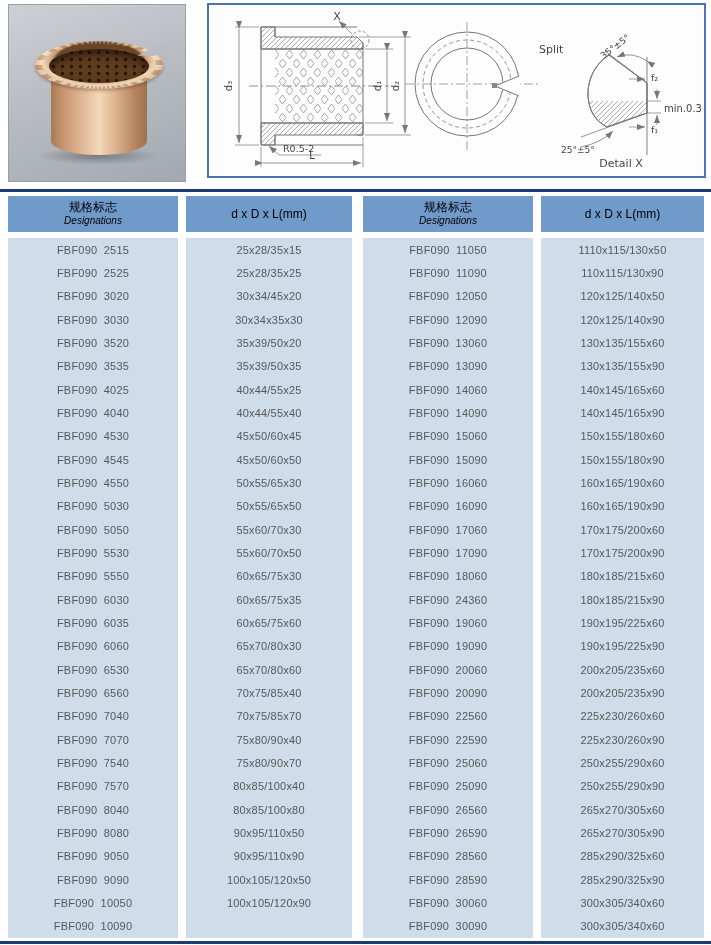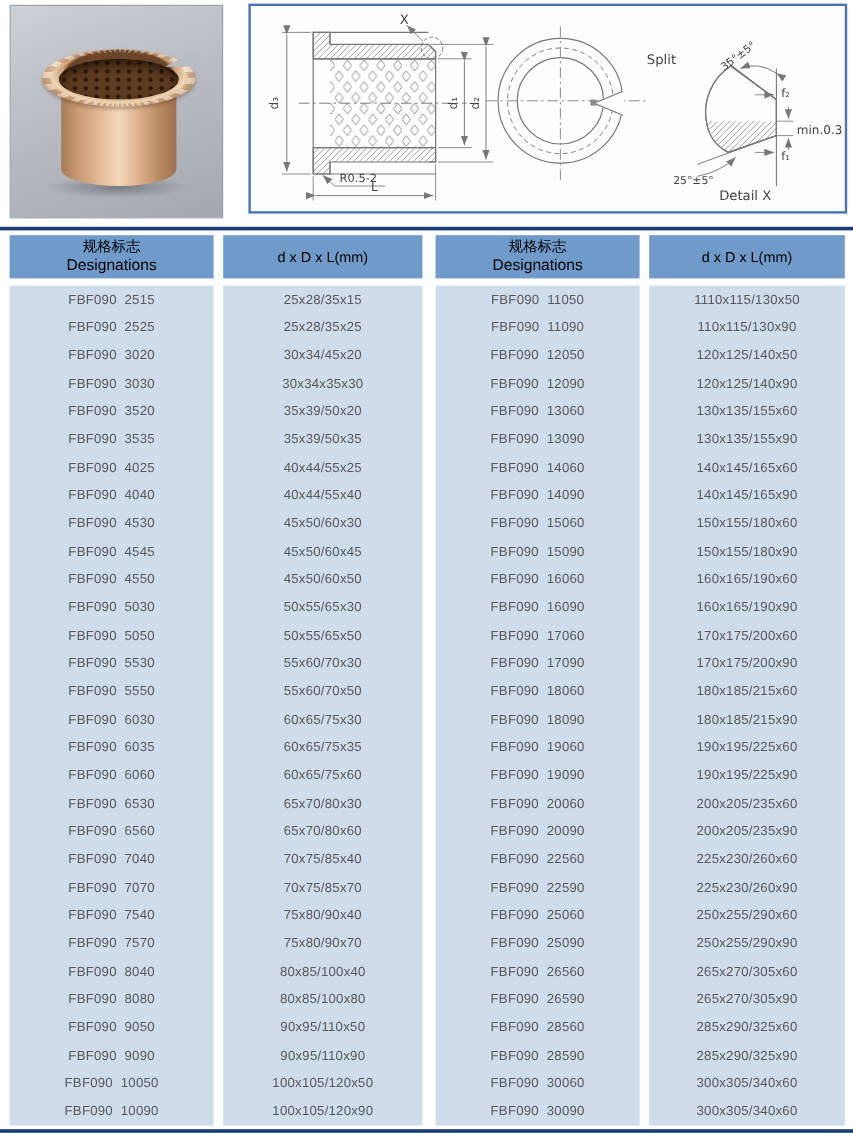--- a/index.html
+++ b/index.html
@@ -38,21 +38,21 @@
   
   .rule{position:absolute;left:0;width:711px;height:3px;background:#1d3c72;}
   .rule-top{top:189px;}
   .rule-bottom{top:941px;}
   .grid7{position:absolute;left:8px;display:grid;
     grid-template-columns:170px 8px 166px 11px 170px 8px 163px;}
   .thead{top:196px;height:36px;}
   .th{grid-row:1;background:#6f9aca;color:#000000;display:flex;flex-direction:column;
       align-items:center;justify-content:center;line-height:1.25;}
   .th .zh{font-size:12px;}
-  .th .en{font-size:13px;}
+  .th .en{font-size:10px;font-style:italic;}
   .th .dim{font-size:12px;}
   .c1{grid-column:1;} .c3{grid-column:3;} .c5{grid-column:5;} .c7{grid-column:7;}
   .tbody{top:238px;height:700px;}
   .panel{background:#cedde9;display:grid;grid-template-rows:repeat(30,1fr);}
   .cell{display:flex;align-items:center;justify-content:center;
         font-size:11px;color:#55585c;letter-spacing:.2px;white-space:pre;}
 </style>
 </head>
 <body>
 
@@ -215,21 +215,20 @@
       </div>
     <div class="panel c3">
         <div class="cell">25x28/35x15</div>
         <div class="cell">25x28/35x25</div>
         <div class="cell">30x34/45x20</div>
         <div class="cell">30x34x35x30</div>
         <div class="cell">35x39/50x20</div>
         <div class="cell">35x39/50x35</div>
         <div class="cell">40x44/55x25</div>
         <div class="cell">40x44/55x40</div>
-        <div class="cell">45x50/60x30</div>
         <div class="cell">45x50/60x45</div>
         <div class="cell">45x50/60x50</div>
         <div class="cell">50x55/65x30</div>
         <div class="cell">50x55/65x50</div>
         <div class="cell">55x60/70x30</div>
         <div class="cell">55x60/70x50</div>
         <div class="cell">60x65/75x30</div>
         <div class="cell">60x65/75x35</div>
         <div class="cell">60x65/75x60</div>
         <div class="cell">65x70/80x30</div>
@@ -254,21 +253,21 @@
         <div class="cell">FBF090  13090</div>
         <div class="cell">FBF090  14060</div>
         <div class="cell">FBF090  14090</div>
         <div class="cell">FBF090  15060</div>
         <div class="cell">FBF090  15090</div>
         <div class="cell">FBF090  16060</div>
         <div class="cell">FBF090  16090</div>
         <div class="cell">FBF090  17060</div>
         <div class="cell">FBF090  17090</div>
         <div class="cell">FBF090  18060</div>
-        <div class="cell">FBF090  18090</div>
+        <div class="cell">FBF090  24360</div>
         <div class="cell">FBF090  19060</div>
         <div class="cell">FBF090  19090</div>
         <div class="cell">FBF090  20060</div>
         <div class="cell">FBF090  20090</div>
         <div class="cell">FBF090  22560</div>
         <div class="cell">FBF090  22590</div>
         <div class="cell">FBF090  25060</div>
         <div class="cell">FBF090  25090</div>
         <div class="cell">FBF090  26560</div>
         <div class="cell">FBF090  26590</div>

